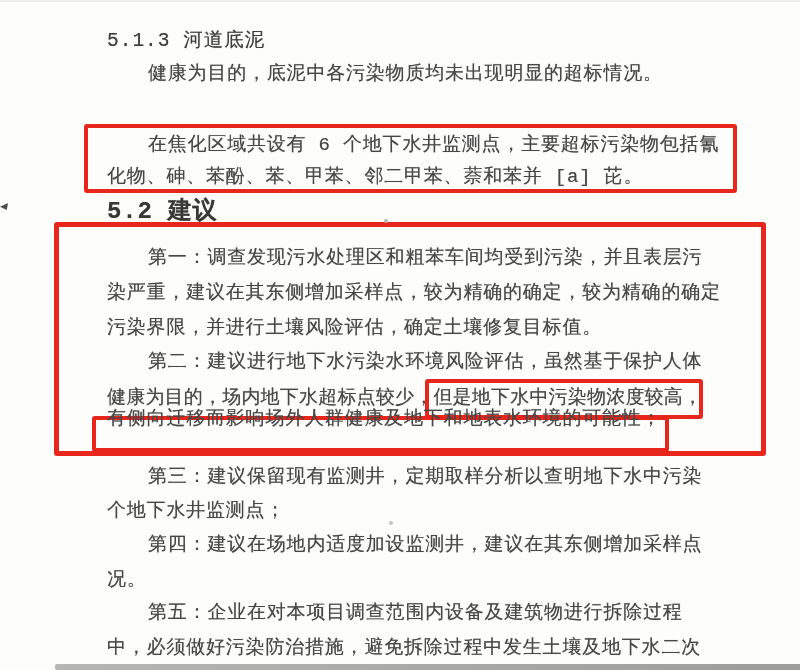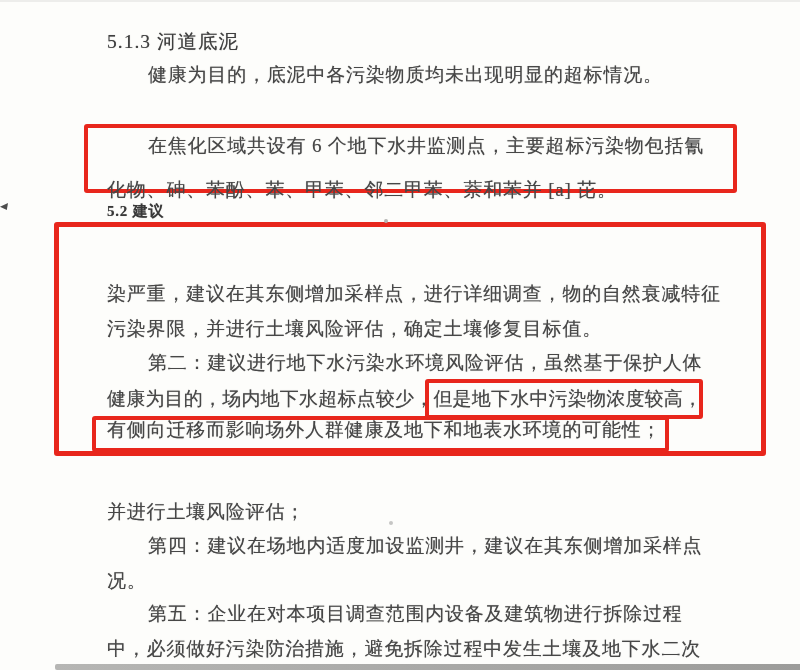--- a/index.html
+++ b/index.html
@@ -2,34 +2,34 @@
 <html><head>
 <meta charset="utf-8">
 <style>
   html, body { margin: 0; padding: 0; }
   .page {
     position: relative;
     width: 800px;
     height: 670px;
     background: #fdfdfb;
     overflow: hidden;
-    font-family: Liberation Serif, serif;
+    font-family: Liberation Mono, monospace;
   }
   .line {
     position: absolute;
     white-space: pre;
     font-size: 19px;
     line-height: 23px;
     height: 23px;
     letter-spacing: 0.8px;
     color: #474747;
     text-shadow: 0 0 0.7px rgba(70,70,70,0.6);
   }
   .heading { font-size: 19.5px; letter-spacing: 1px; color: #3f3f3f; }
-  .heading-bold { font-weight: bold; font-size: 15px; color: #383838; }
+  .heading-bold { font-weight: bold; font-size: 24px; color: #383838; }
   .tight { letter-spacing: 0.2px; }
   .redbox {
     position: absolute;
     border: 4px solid #e8261c;
     border-radius: 3px;
     background: transparent;
     box-sizing: border-box;
   }
   .redbox-thick { border-width: 5px; }
   .top-edge {
@@ -61,32 +61,34 @@
 
   <div class="redbox" style="left:84px; top:124px; width:653px; height:69px"></div>
   <div class="redbox redbox-thick" style="left:54px; top:222px; width:712px; height:234px"></div>
   <div class="redbox" style="left:425px; top:379px; width:278px; height:40px"></div>
   <div class="redbox" style="left:92px; top:416px; width:577px; height:36px"></div>
 
   <div class="line heading" style="left:107px; top:30px">5.1.3 河道底泥</div>
   <div class="line" style="left:148px; top:63px">健康为目的，底泥中各污染物质均未出现明显的超标情况。</div>
 
   <div class="line" style="left:148px; top:134px">在焦化区域共设有 6 个地下水井监测点，主要超标污染物包括氰</div>
-  <div class="line" style="left:107px; top:178px">化物、砷、苯酚、苯、甲苯、邻二甲苯、萘和苯并 [a] 芘。</div>
+  <div class="line" style="left:107px; top:166px">化物、砷、苯酚、苯、甲苯、邻二甲苯、萘和苯并 [a] 芘。</div>
 
   <div class="line heading-bold" style="left:107px; top:200px">5.2 建议</div>
 
-  <div class="line" style="left:107px; top:282px">染严重，建议在其东侧增加采样点，进行详细调查，物的自然衰减特征</div>
+  <div class="line" style="left:148px; top:247px">第一：调查发现污水处理区和粗苯车间均受到污染，并且表层污</div>
+  <div class="line" style="left:107px; top:282px">染严重，建议在其东侧增加采样点，较为精确的确定，较为精确的确定</div>
   <div class="line" style="left:107px; top:317px">污染界限，并进行土壤风险评估，确定土壤修复目标值。</div>
 
   <div class="line" style="left:148px; top:351px">第二：建议进行地下水污染水环境风险评估，虽然基于保护人体</div>
   <div class="line tight" style="left:107px; top:387px"><span>健康为目的，场内地下水超标点较少，</span><span>但是地下水中污染物浓度较高，</span></div>
-  <div class="line" style="left:107px; top:418px">有侧向迁移而影响场外人群健康及地下和地表水环境的可能性；</div>
+  <div class="line" style="left:107px; top:408px">有侧向迁移而影响场外人群健康及地下和地表水环境的可能性；</div>
 
-  <div class="line" style="left:107px; top:500px">并进行土壤风险评估；</div>
+  <div class="line" style="left:148px; top:466px">第三：建议保留现有监测井，定期取样分析以查明地下水中污染</div>
+  <div class="line" style="left:107px; top:500px">个地下水井监测点；</div>
 
   <div class="line" style="left:148px; top:534px">第四：建议在场地内适度加设监测井，建议在其东侧增加采样点</div>
   <div class="line" style="left:107px; top:569px">况。</div>
 
   <div class="line" style="left:148px; top:602px">第五：企业在对本项目调查范围内设备及建筑物进行拆除过程</div>
   <div class="line" style="left:107px; top:637px">中，必须做好污染防治措施，避免拆除过程中发生土壤及地下水二次</div>
 
   <div class="speck-arrow"></div>
   <div class="faint-dot dot1"></div>
   <div class="faint-dot dot2"></div>

